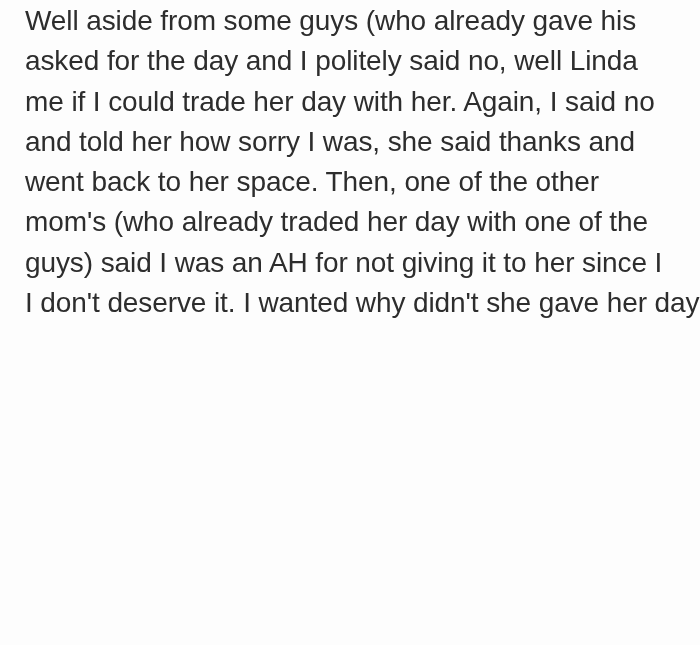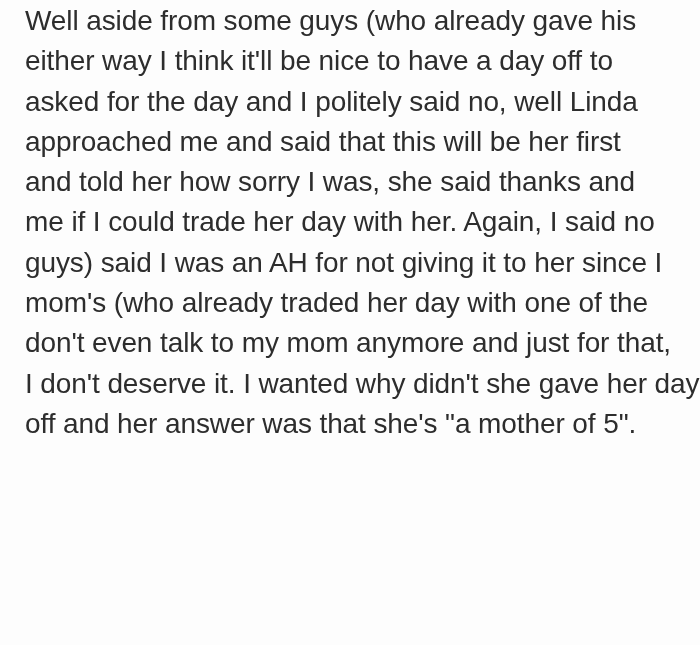--- a/index.html
+++ b/index.html
@@ -27,23 +27,20 @@
   .post .line {
     white-space: nowrap;
     height: 40.3px;
   }
 </style>
 </head>
 <body style="background: rgb(253, 253, 253);">
 
 <div class="post" style="color: rgb(45, 45, 45);">
     <div class="line">Well aside from some guys (who already gave his</div>
-    <div class="line">either way I think it'll be nice to have a day off to</div>
     <div class="line">asked for the day and I politely said no, well Linda</div>
-    <div class="line">approached me and said that this will be her first</div>
+    <div class="line">me if I could trade her day with her. Again, I said no</div>
     <div class="line">and told her how sorry I was, she said thanks and</div>
-    <div class="line">me if I could trade her day with her. Again, I said no</div>
+    <div class="line">went back to her space. Then, one of the other</div>
+    <div class="line">mom's (who already traded her day with one of the</div>
     <div class="line">guys) said I was an AH for not giving it to her since I</div>
-    <div class="line">mom's (who already traded her day with one of the</div>
-    <div class="line">don't even talk to my mom anymore and just for that,</div>
     <div class="line">I don't deserve it. I wanted why didn't she gave her day</div>
-    <div class="line">off and her answer was that she's "a mother of 5".</div>
   </div>
 
 </body></html>

